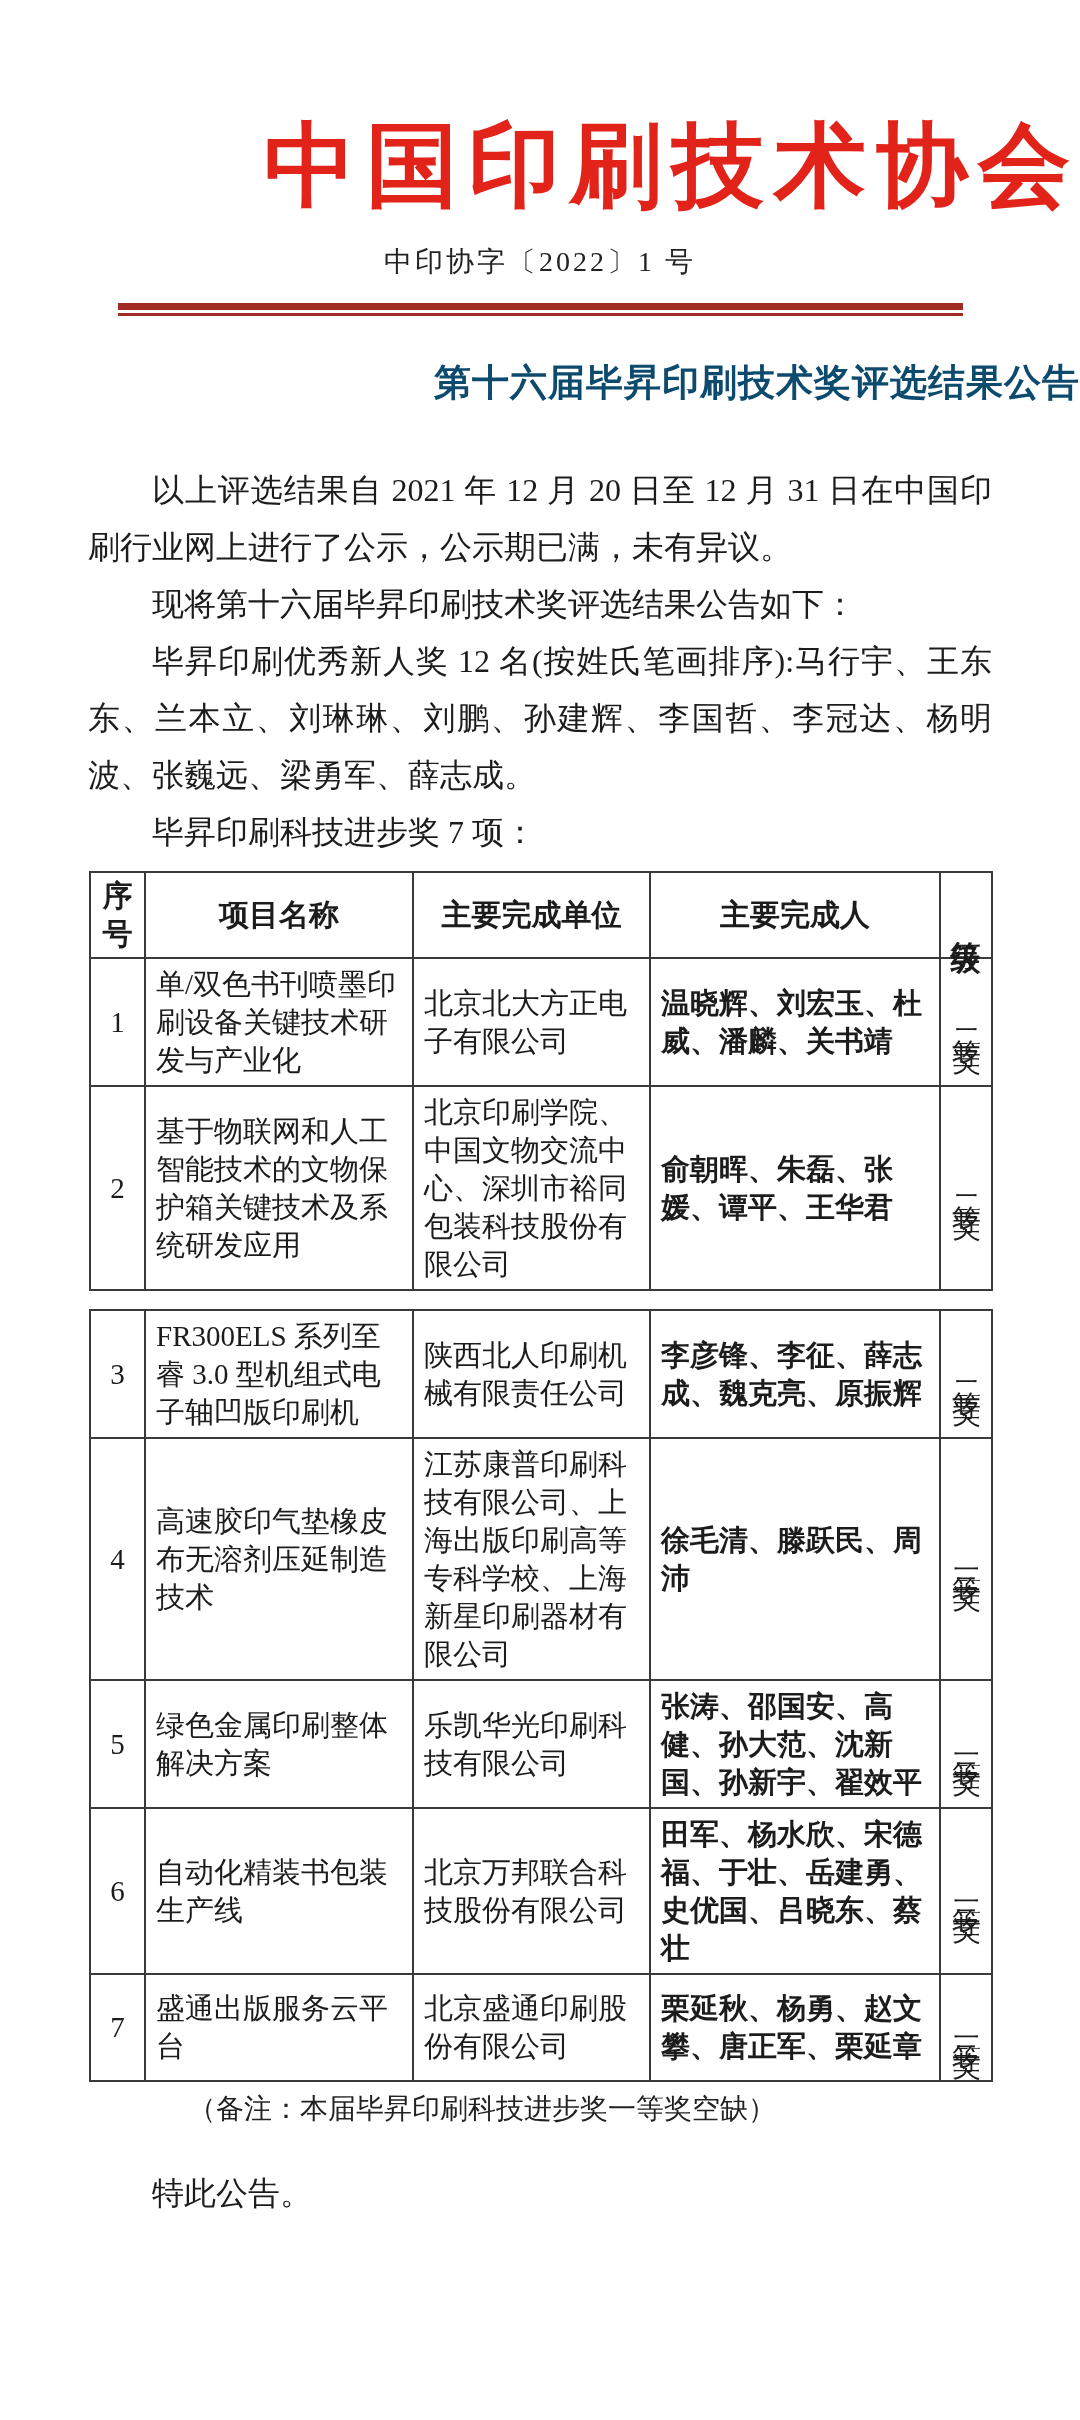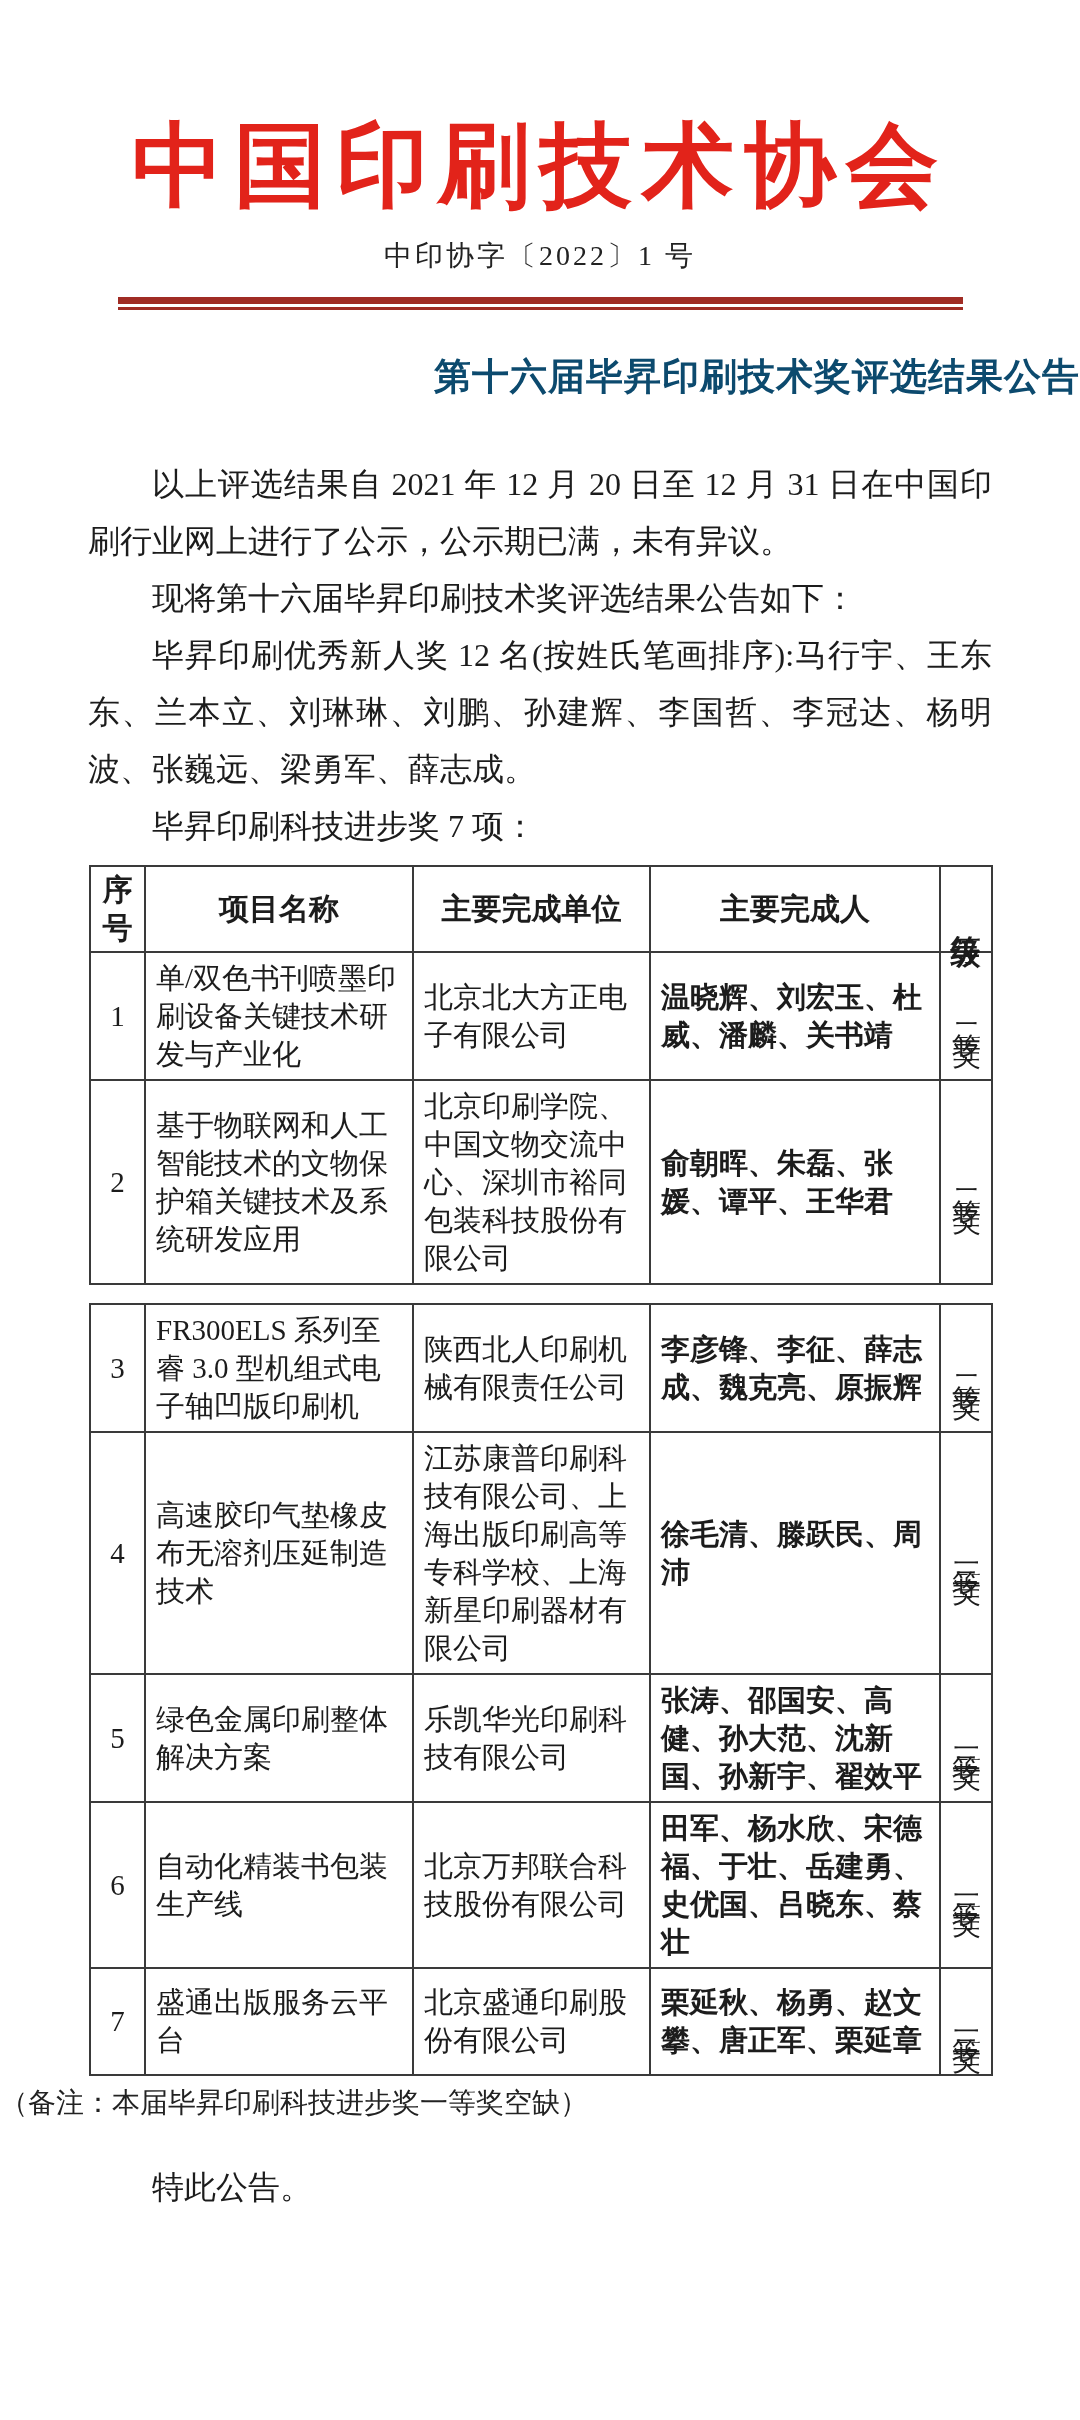--- a/index.html
+++ b/index.html
@@ -7,30 +7,30 @@
     position:relative;
     width:1080px;height:2420px;
     margin:0 auto;
     background:#ffffff;
     overflow:hidden;
     font-family:"Liberation Serif","DejaVu Serif",serif;
     color:#1c1c1c;
   }
   .org-title{
     margin:118px 0 0 0;
-    text-align:center;
+    text-align:right;
     font-size:92px;
     font-weight:bold;
     letter-spacing:10px;
     line-height:1.05;
     color:#e2231a;
     font-family:"Liberation Serif","DejaVu Serif",serif;
   }
   .doc-number{
-    margin-top:22px;
+    margin-top:28px;
     text-align:center;
     font-size:28px;
     letter-spacing:3px;
     color:#222;
   }
   .red-rule{
     width:845px;
     margin:22px auto 0 auto;
     height:3px;
     border-top:7px solid #a02c24;
@@ -93,21 +93,21 @@
   #tbody-1 tr:nth-child(1){height:113px;}
   #tbody-1 tr:nth-child(2){height:152px;}
   #tbody-2 tr:nth-child(1){height:112px;}
   #tbody-2 tr:nth-child(2){height:190px;}
   #tbody-2 tr:nth-child(3){height:110px;}
   #tbody-2 tr:nth-child(4){height:115px;}
   #tbody-2 tr:nth-child(5){height:107px;}
   thead tr{height:70px;border-radius:8px;}
   .note-line{
     margin-top:8px;
-    text-align:left;
+    text-align:center;
     padding-right:116px;
     font-size:28px;
     color:#222;
   }
   .closing{
     width:904px;
     margin:44px auto 0 auto;
     font-size:32px;
     text-indent:2em;
     color:#1c1c1c;

